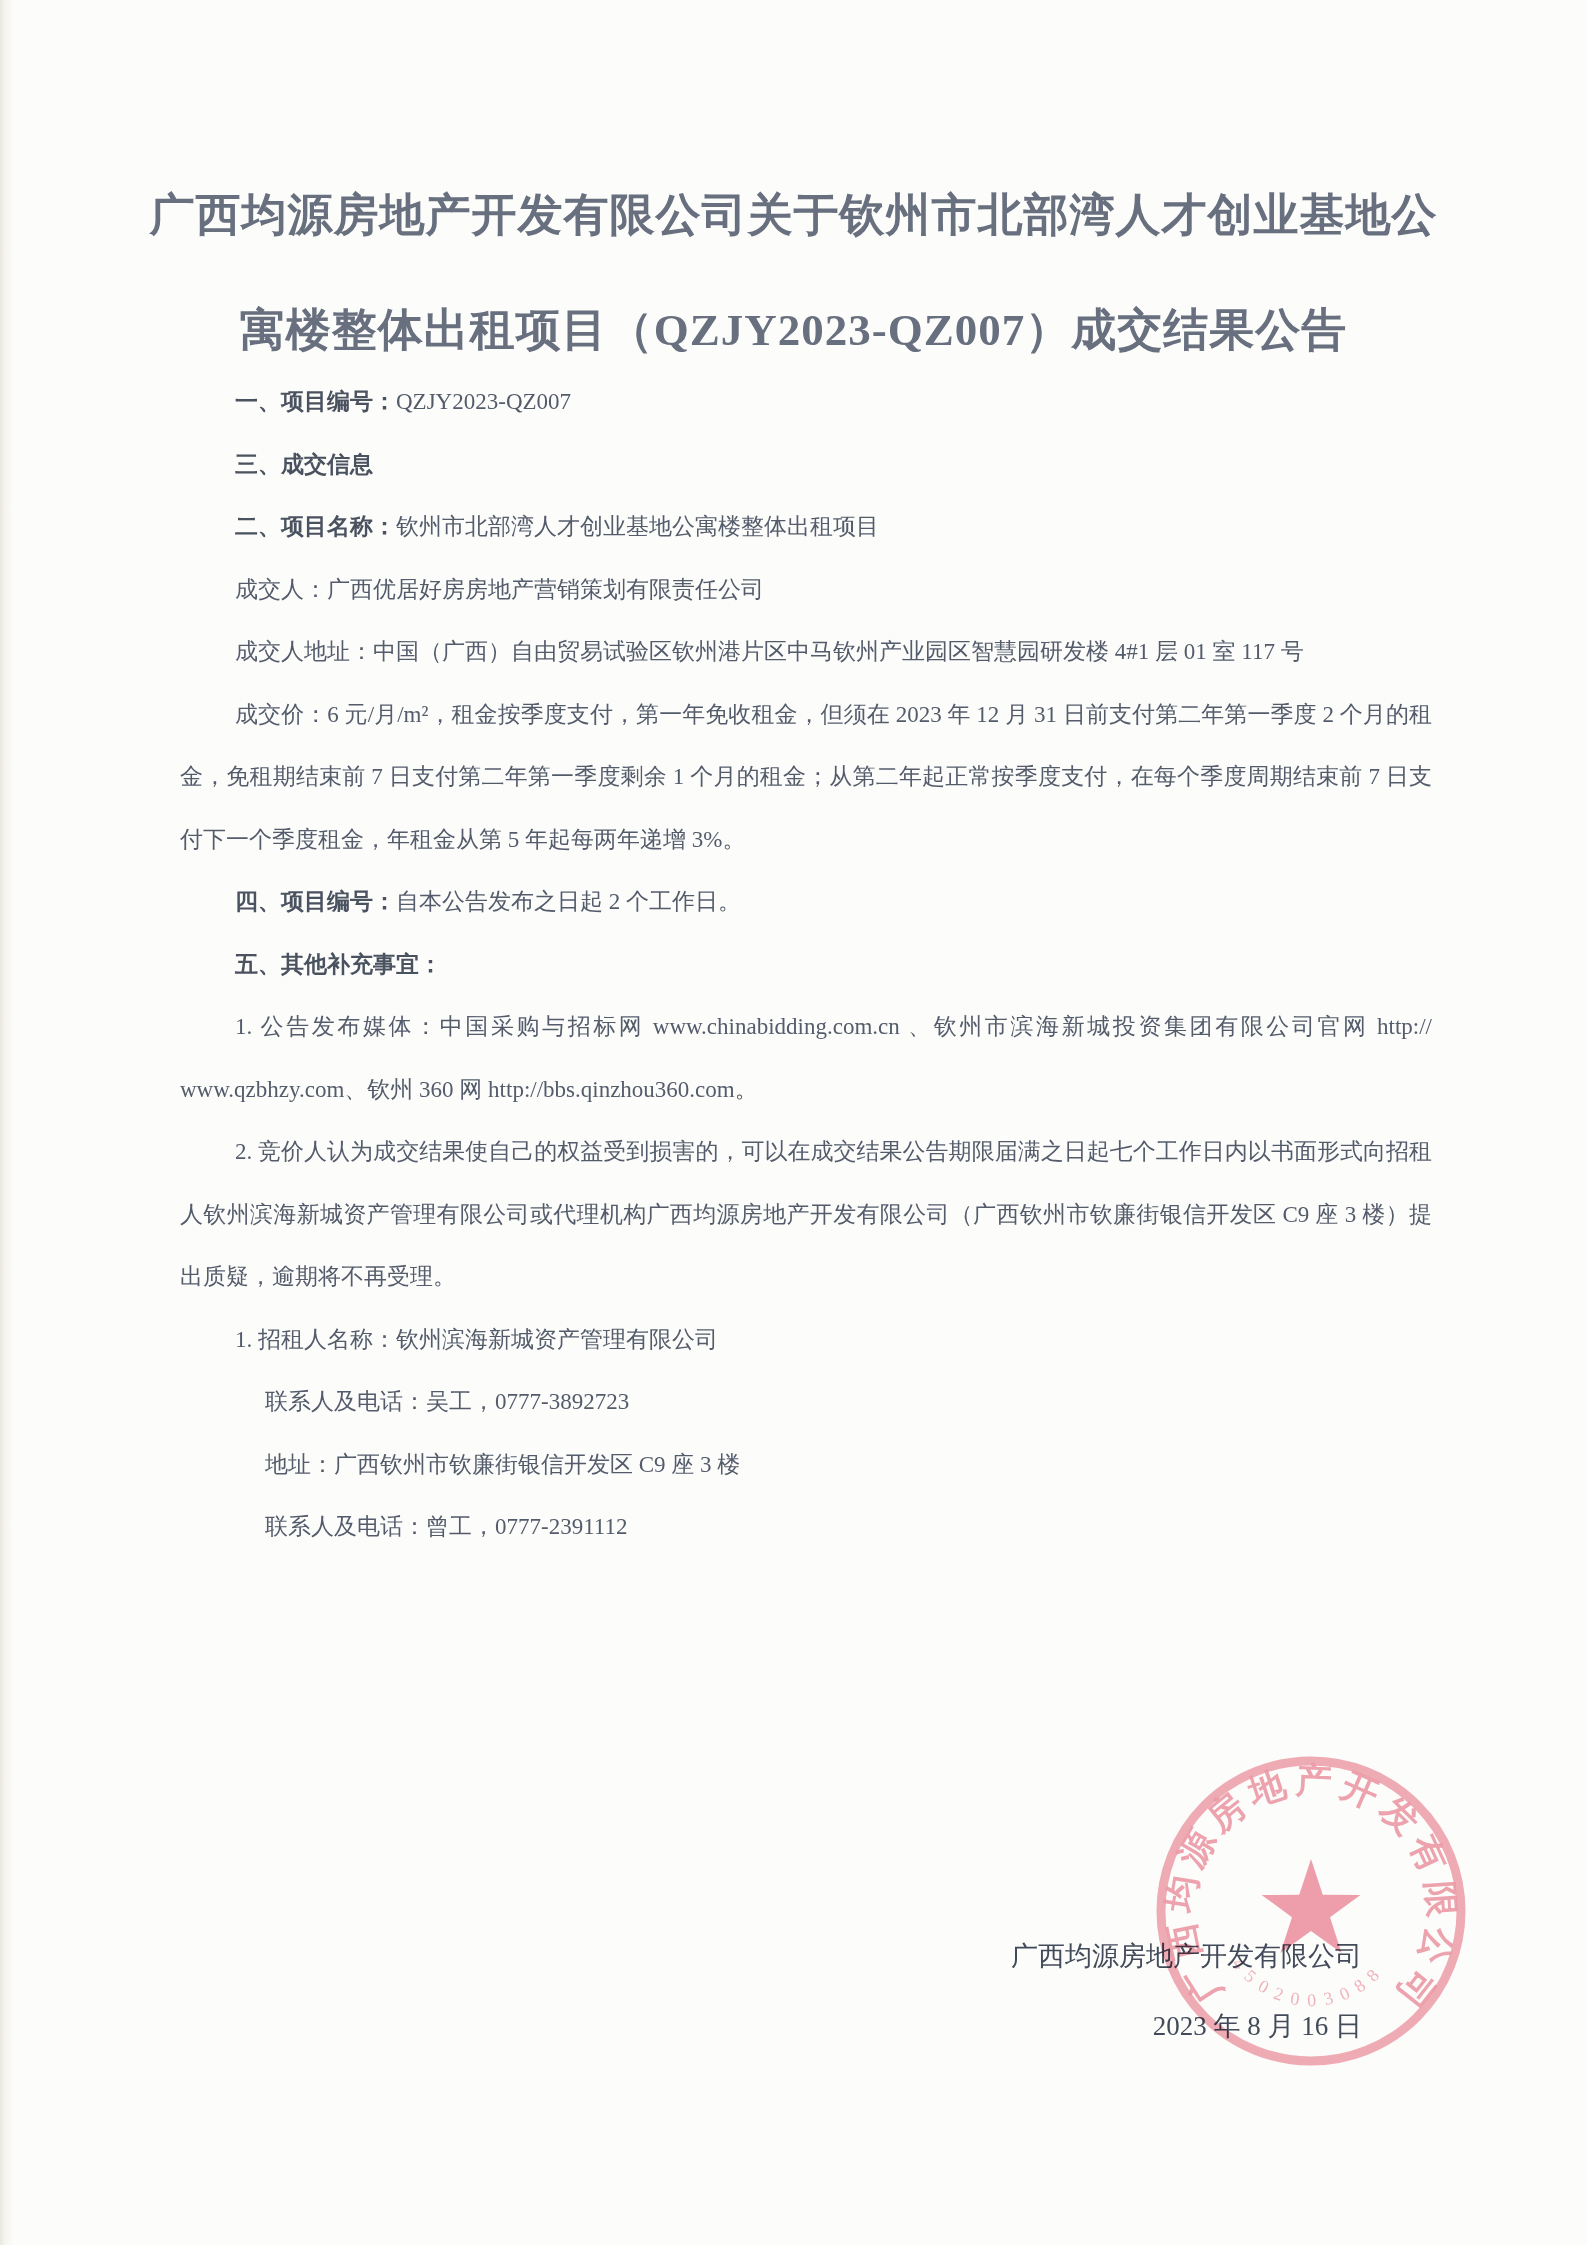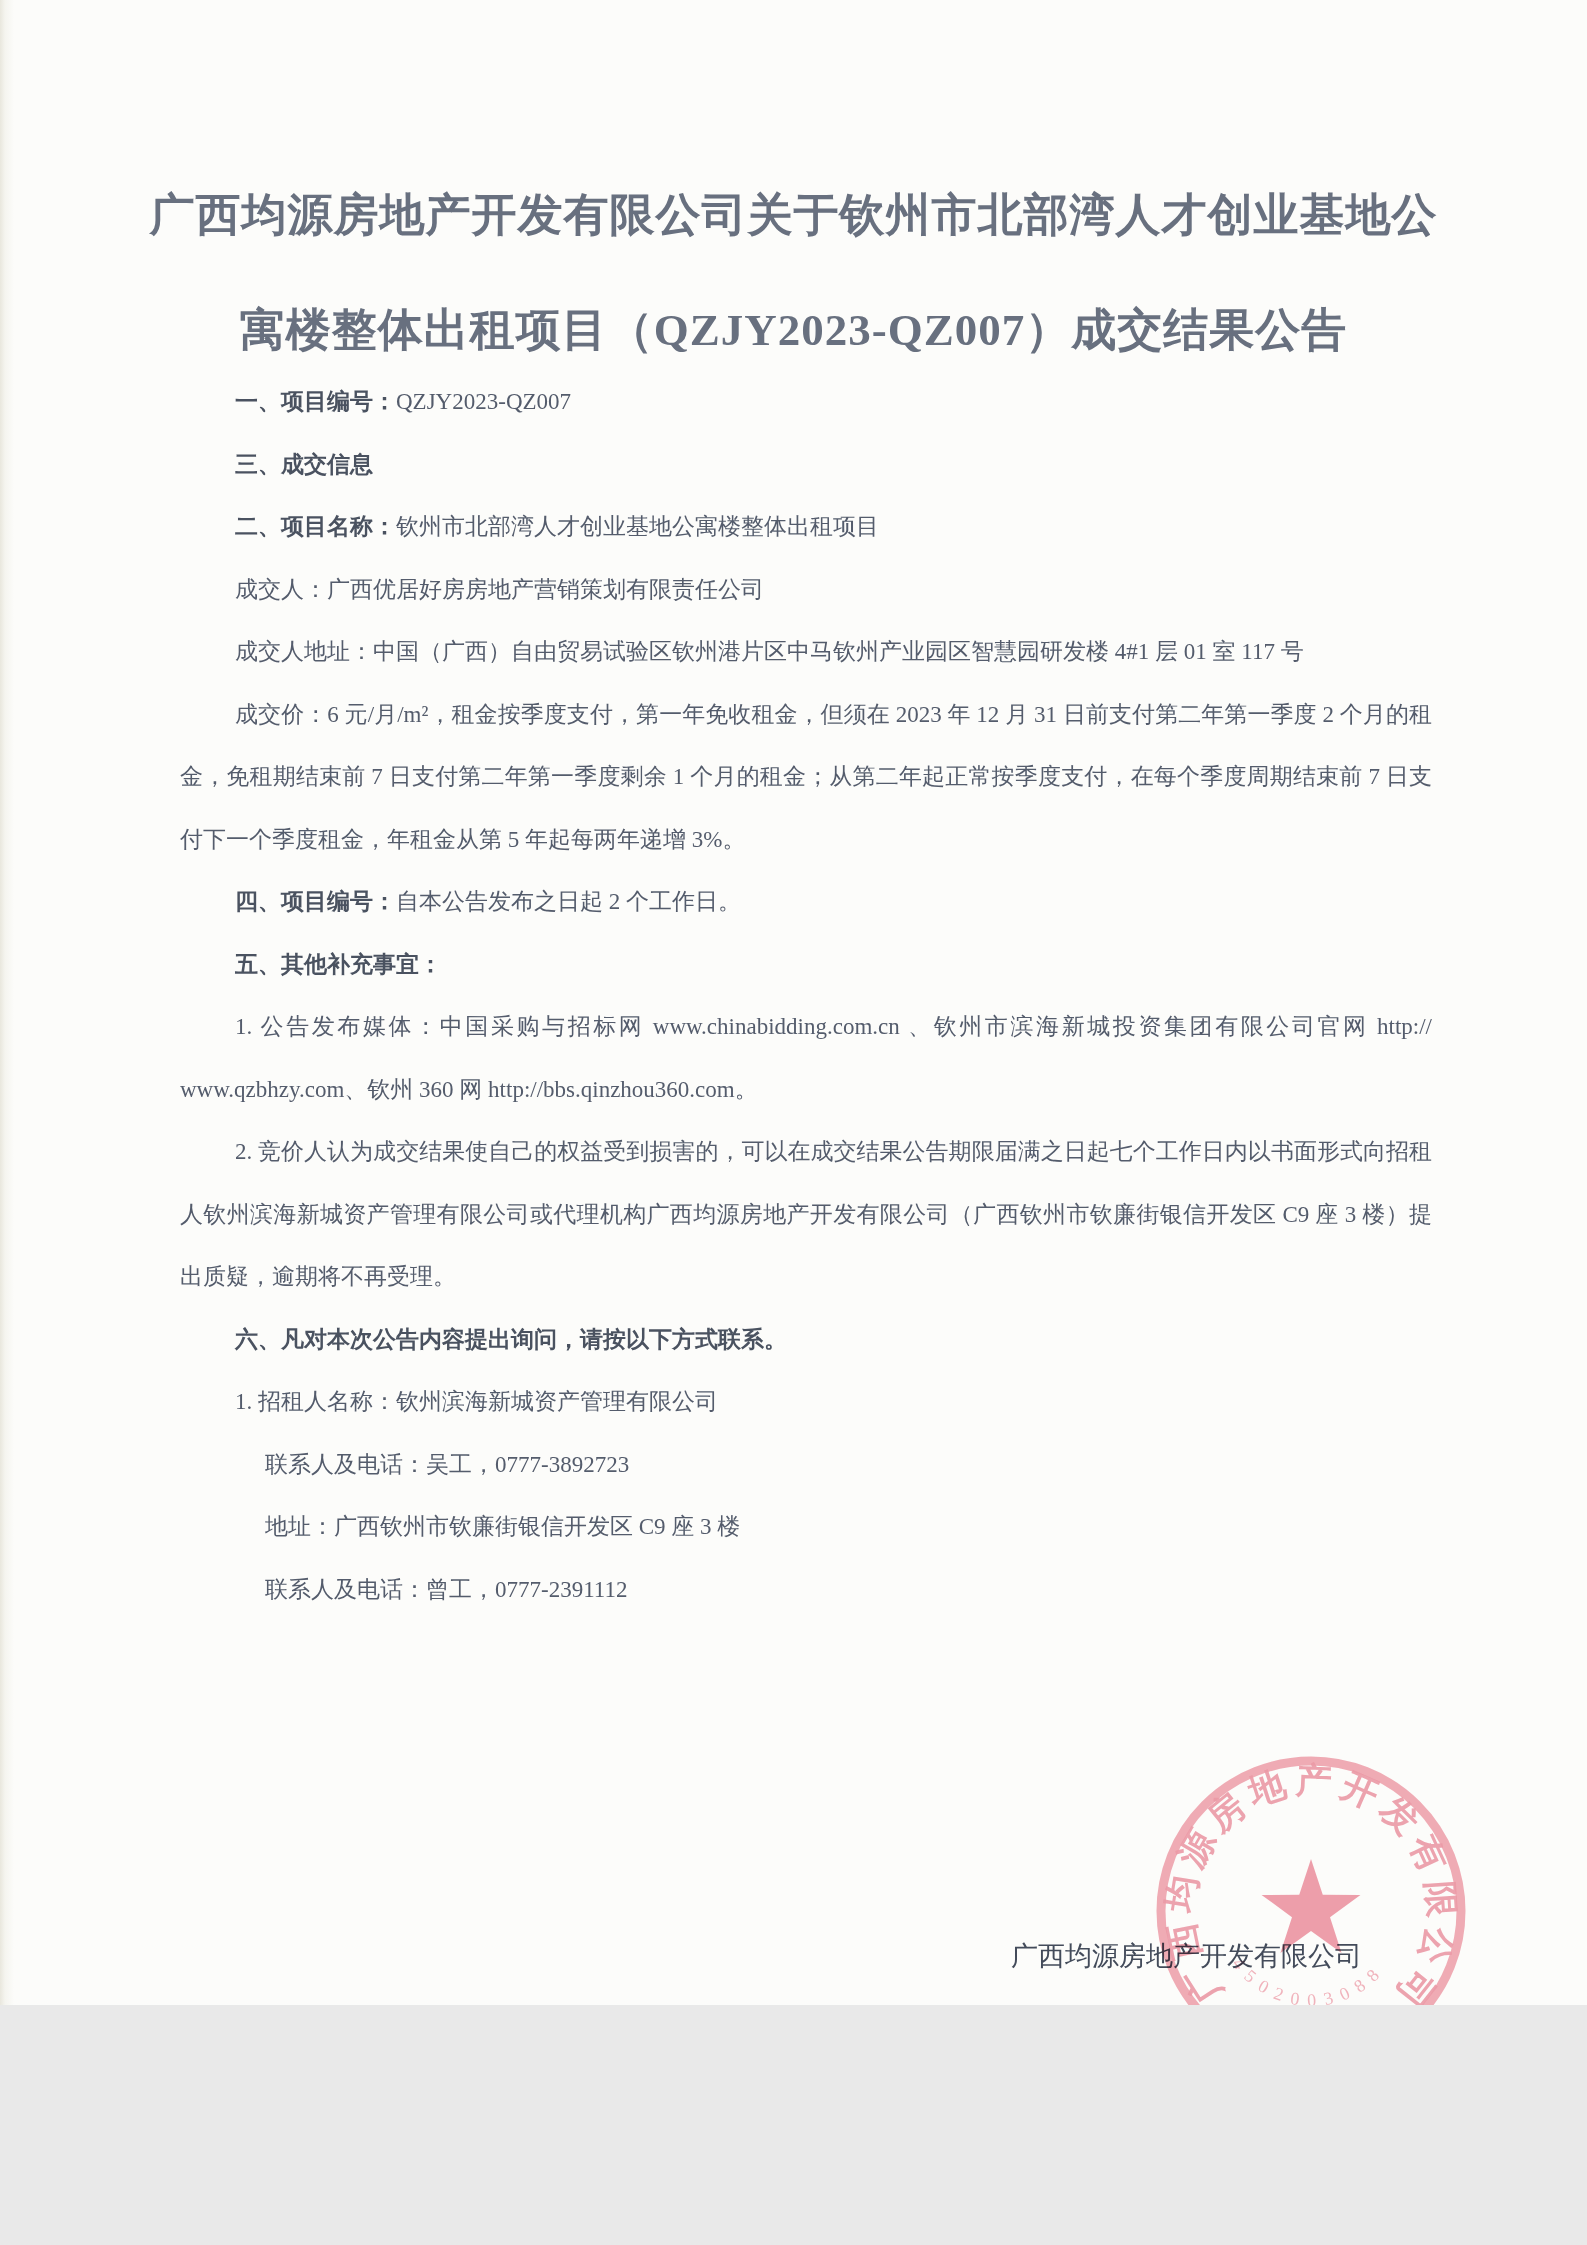--- a/index.html
+++ b/index.html
@@ -1,18 +1,18 @@
 <!DOCTYPE html>
 <html><head>
 <meta charset="utf-8">
 <style>
   html,body{margin:0;padding:0;background:#e9e9e9;}
   .page{
     position:relative;
-    width:1587px;height:2005px;
+    width:1587px;height:2245px;
     margin:0 auto;
     background:#fcfcfa;
     overflow:hidden;
     font-family:"Liberation Serif","DejaVu Serif",serif;
   }
   .scan-edge{
     position:absolute;left:0;top:0;bottom:0;width:14px;
     background:linear-gradient(to right,#d9d6c6 0px,#efeee6 5px,rgba(252,252,250,0) 14px);
     opacity:.55;
   }
@@ -64,21 +64,20 @@
     <p class="ind1"><b>一、项目编号：</b><span>QZJY2023-QZ007</span></p>
     <p class="ind1"><b>三、成交信息</b></p>
     <p class="ind1"><b>二、项目名称：</b><span>钦州市北部湾人才创业基地公寓楼整体出租项目</span></p>
     <p class="ind1">成交人：广西优居好房房地产营销策划有限责任公司</p>
     <p class="ind1">成交人地址：中国（广西）自由贸易试验区钦州港片区中马钦州产业园区智慧园研发楼 4#1 层 01 室 117 号</p>
     <p class="ind1">成交价：6 元/月/m²，租金按季度支付，第一年免收租金，但须在 2023 年 12 月 31 日前支付第二年第一季度 2 个月的租金，免租期结束前 7 日支付第二年第一季度剩余 1 个月的租金；从第二年起正常按季度支付，在每个季度周期结束前 7 日支付下一个季度租金，年租金从第 5 年起每两年递增 3%。</p>
     <p class="ind1"><b>四、项目编号：</b><span>自本公告发布之日起 2 个工作日。</span></p>
     <p class="ind1"><b>五、其他补充事宜：</b></p>
     <p class="ind1">1. 公告发布媒体：中国采购与招标网 www.chinabidding.com.cn 、钦州市滨海新城投资集团有限公司官网 http:// www.qzbhzy.com、钦州 360 网 http://bbs.qinzhou360.com。</p>
     <p class="ind1">2. 竞价人认为成交结果使自己的权益受到损害的，可以在成交结果公告期限届满之日起七个工作日内以书面形式向招租人钦州滨海新城资产管理有限公司或代理机构广西均源房地产开发有限公司（广西钦州市钦廉街银信开发区 C9 座 3 楼）提出质疑，逾期将不再受理。</p>
-    <p class="ind1"><b>六、凡对本次公告内容提出询问，请按以下方式联系。</b></p>
     <p class="ind1">1. 招租人名称：钦州滨海新城资产管理有限公司</p>
     <p class="ind2">联系人及电话：吴工，0777-3892723</p>
     <p class="ind2">地址：广西钦州市钦廉街银信开发区 C9 座 3 楼</p>
     <p class="ind2">联系人及电话：曾工，0777-2391112</p>
   </div>
 
   <div class="signature">
     <div>广西均源房地产开发有限公司</div>
     <div>2023 年 8 月 16 日</div>
   </div>

